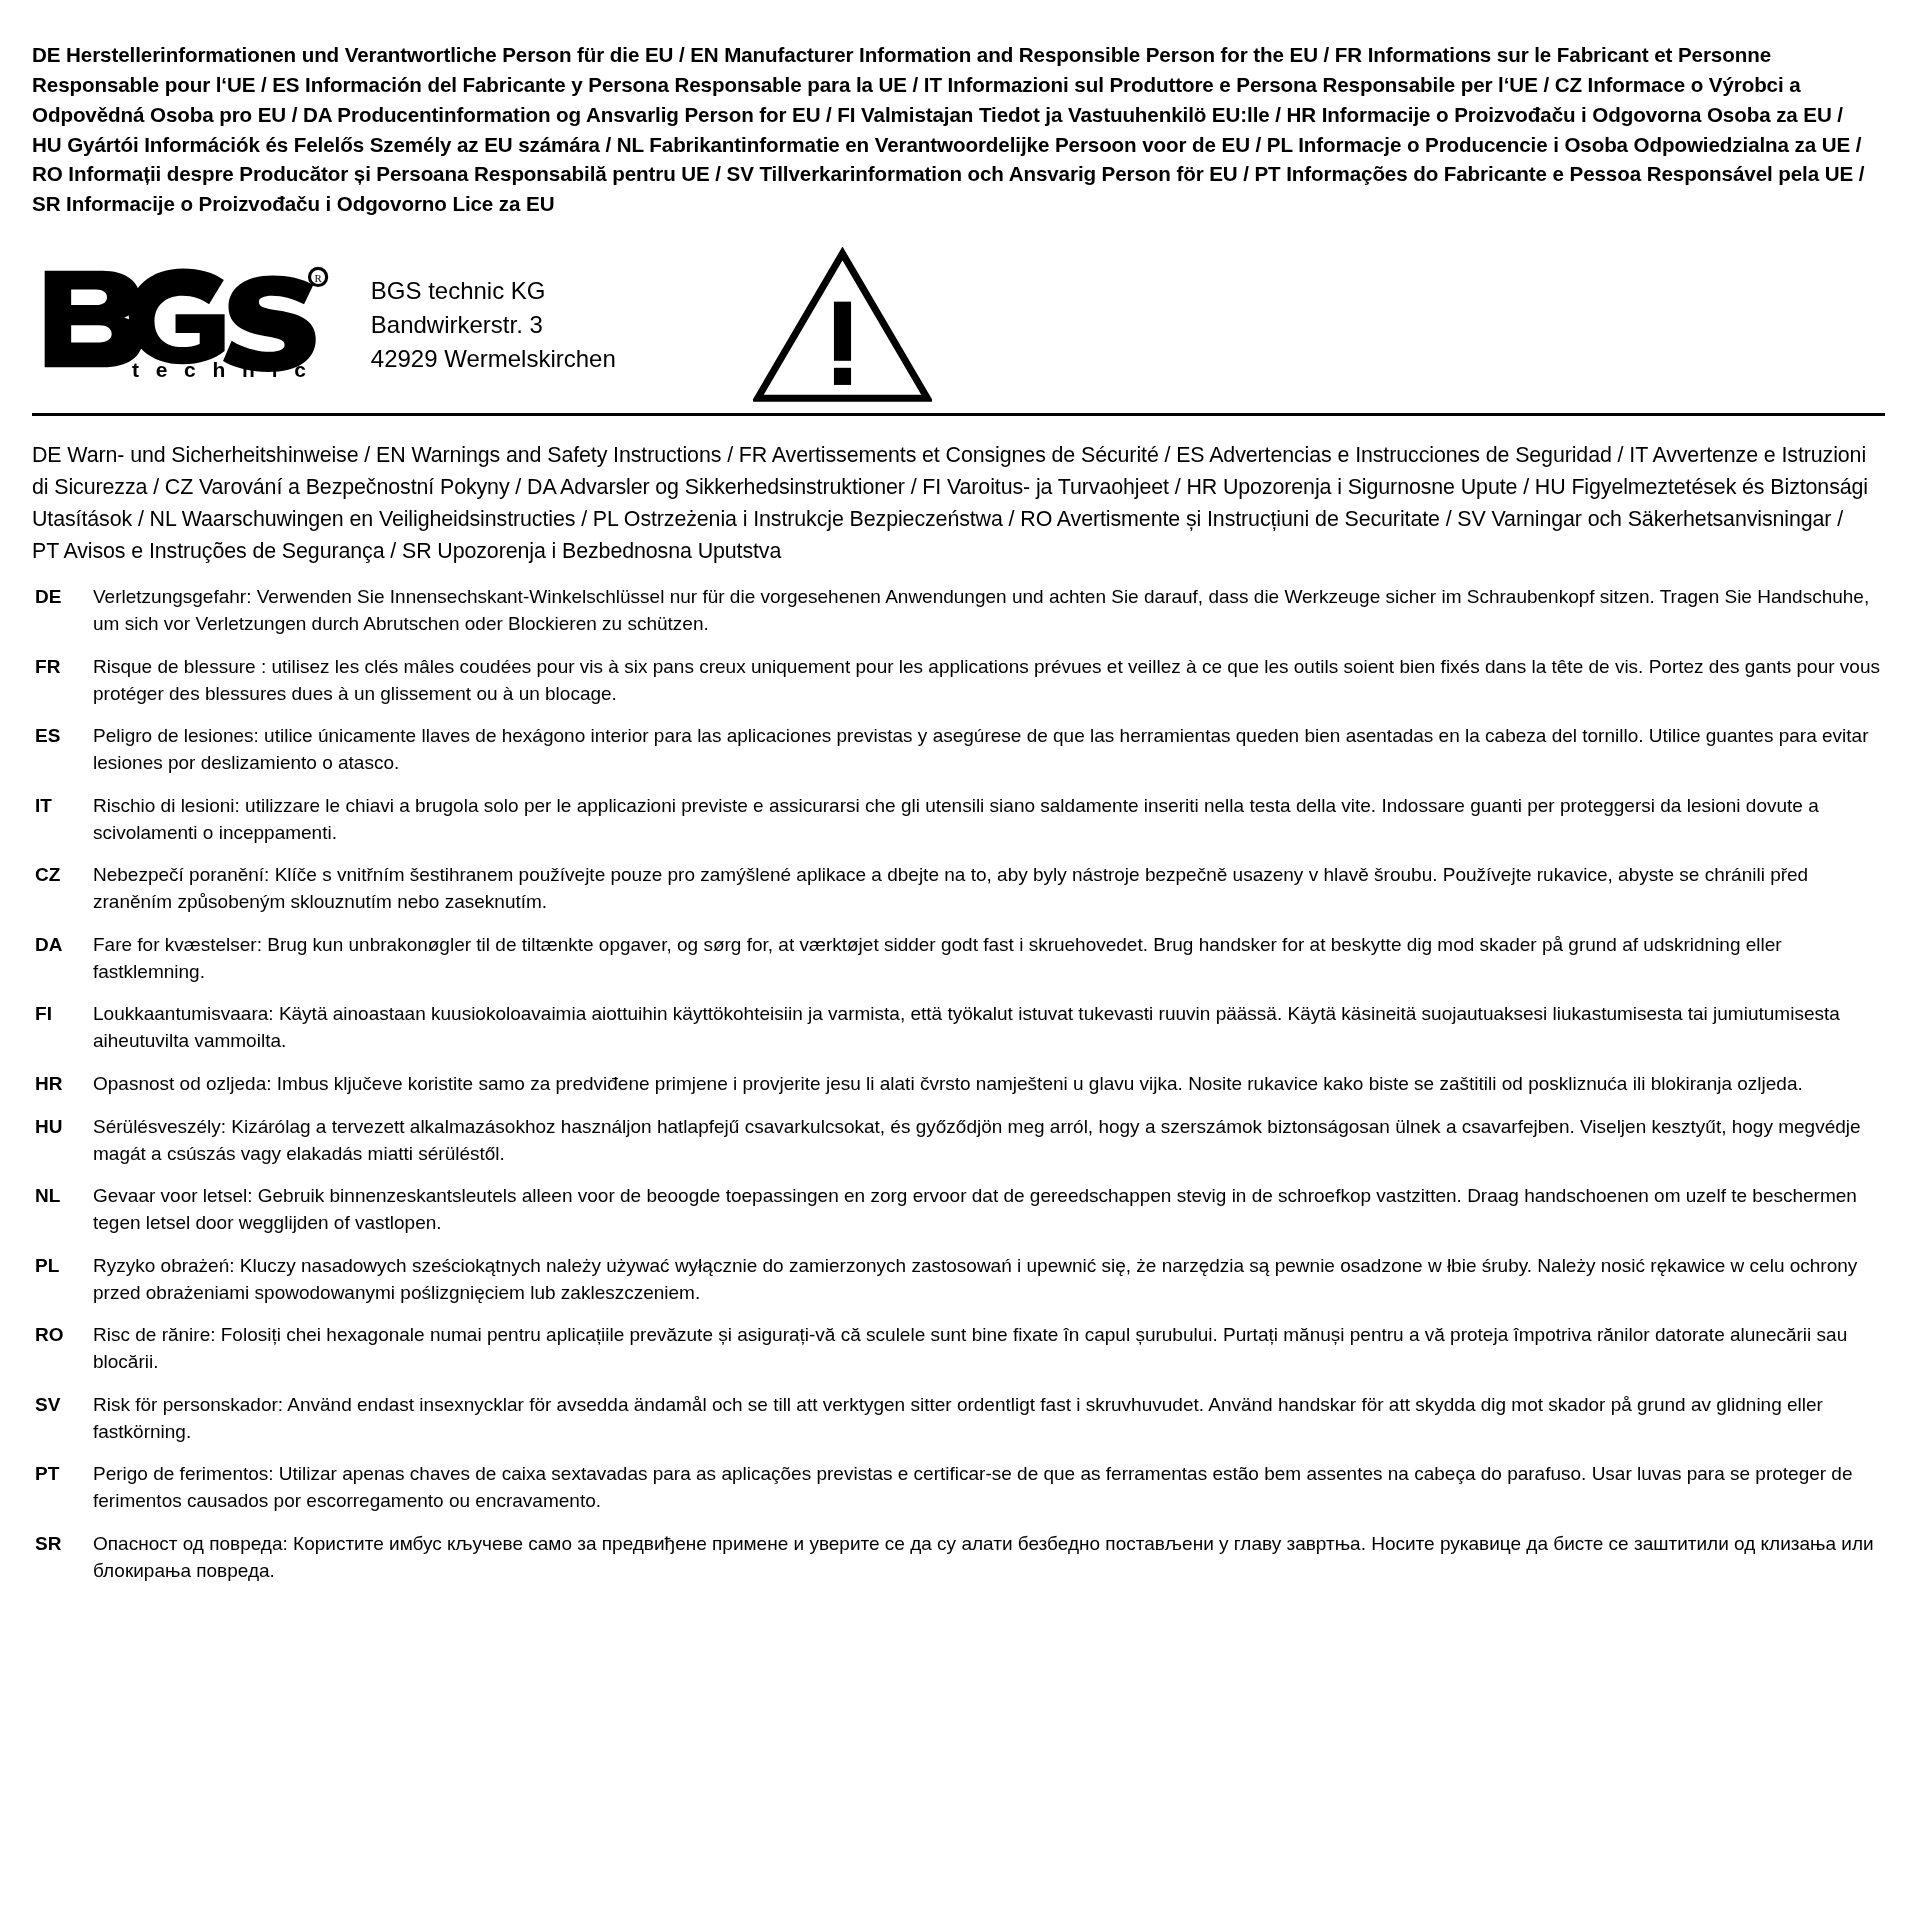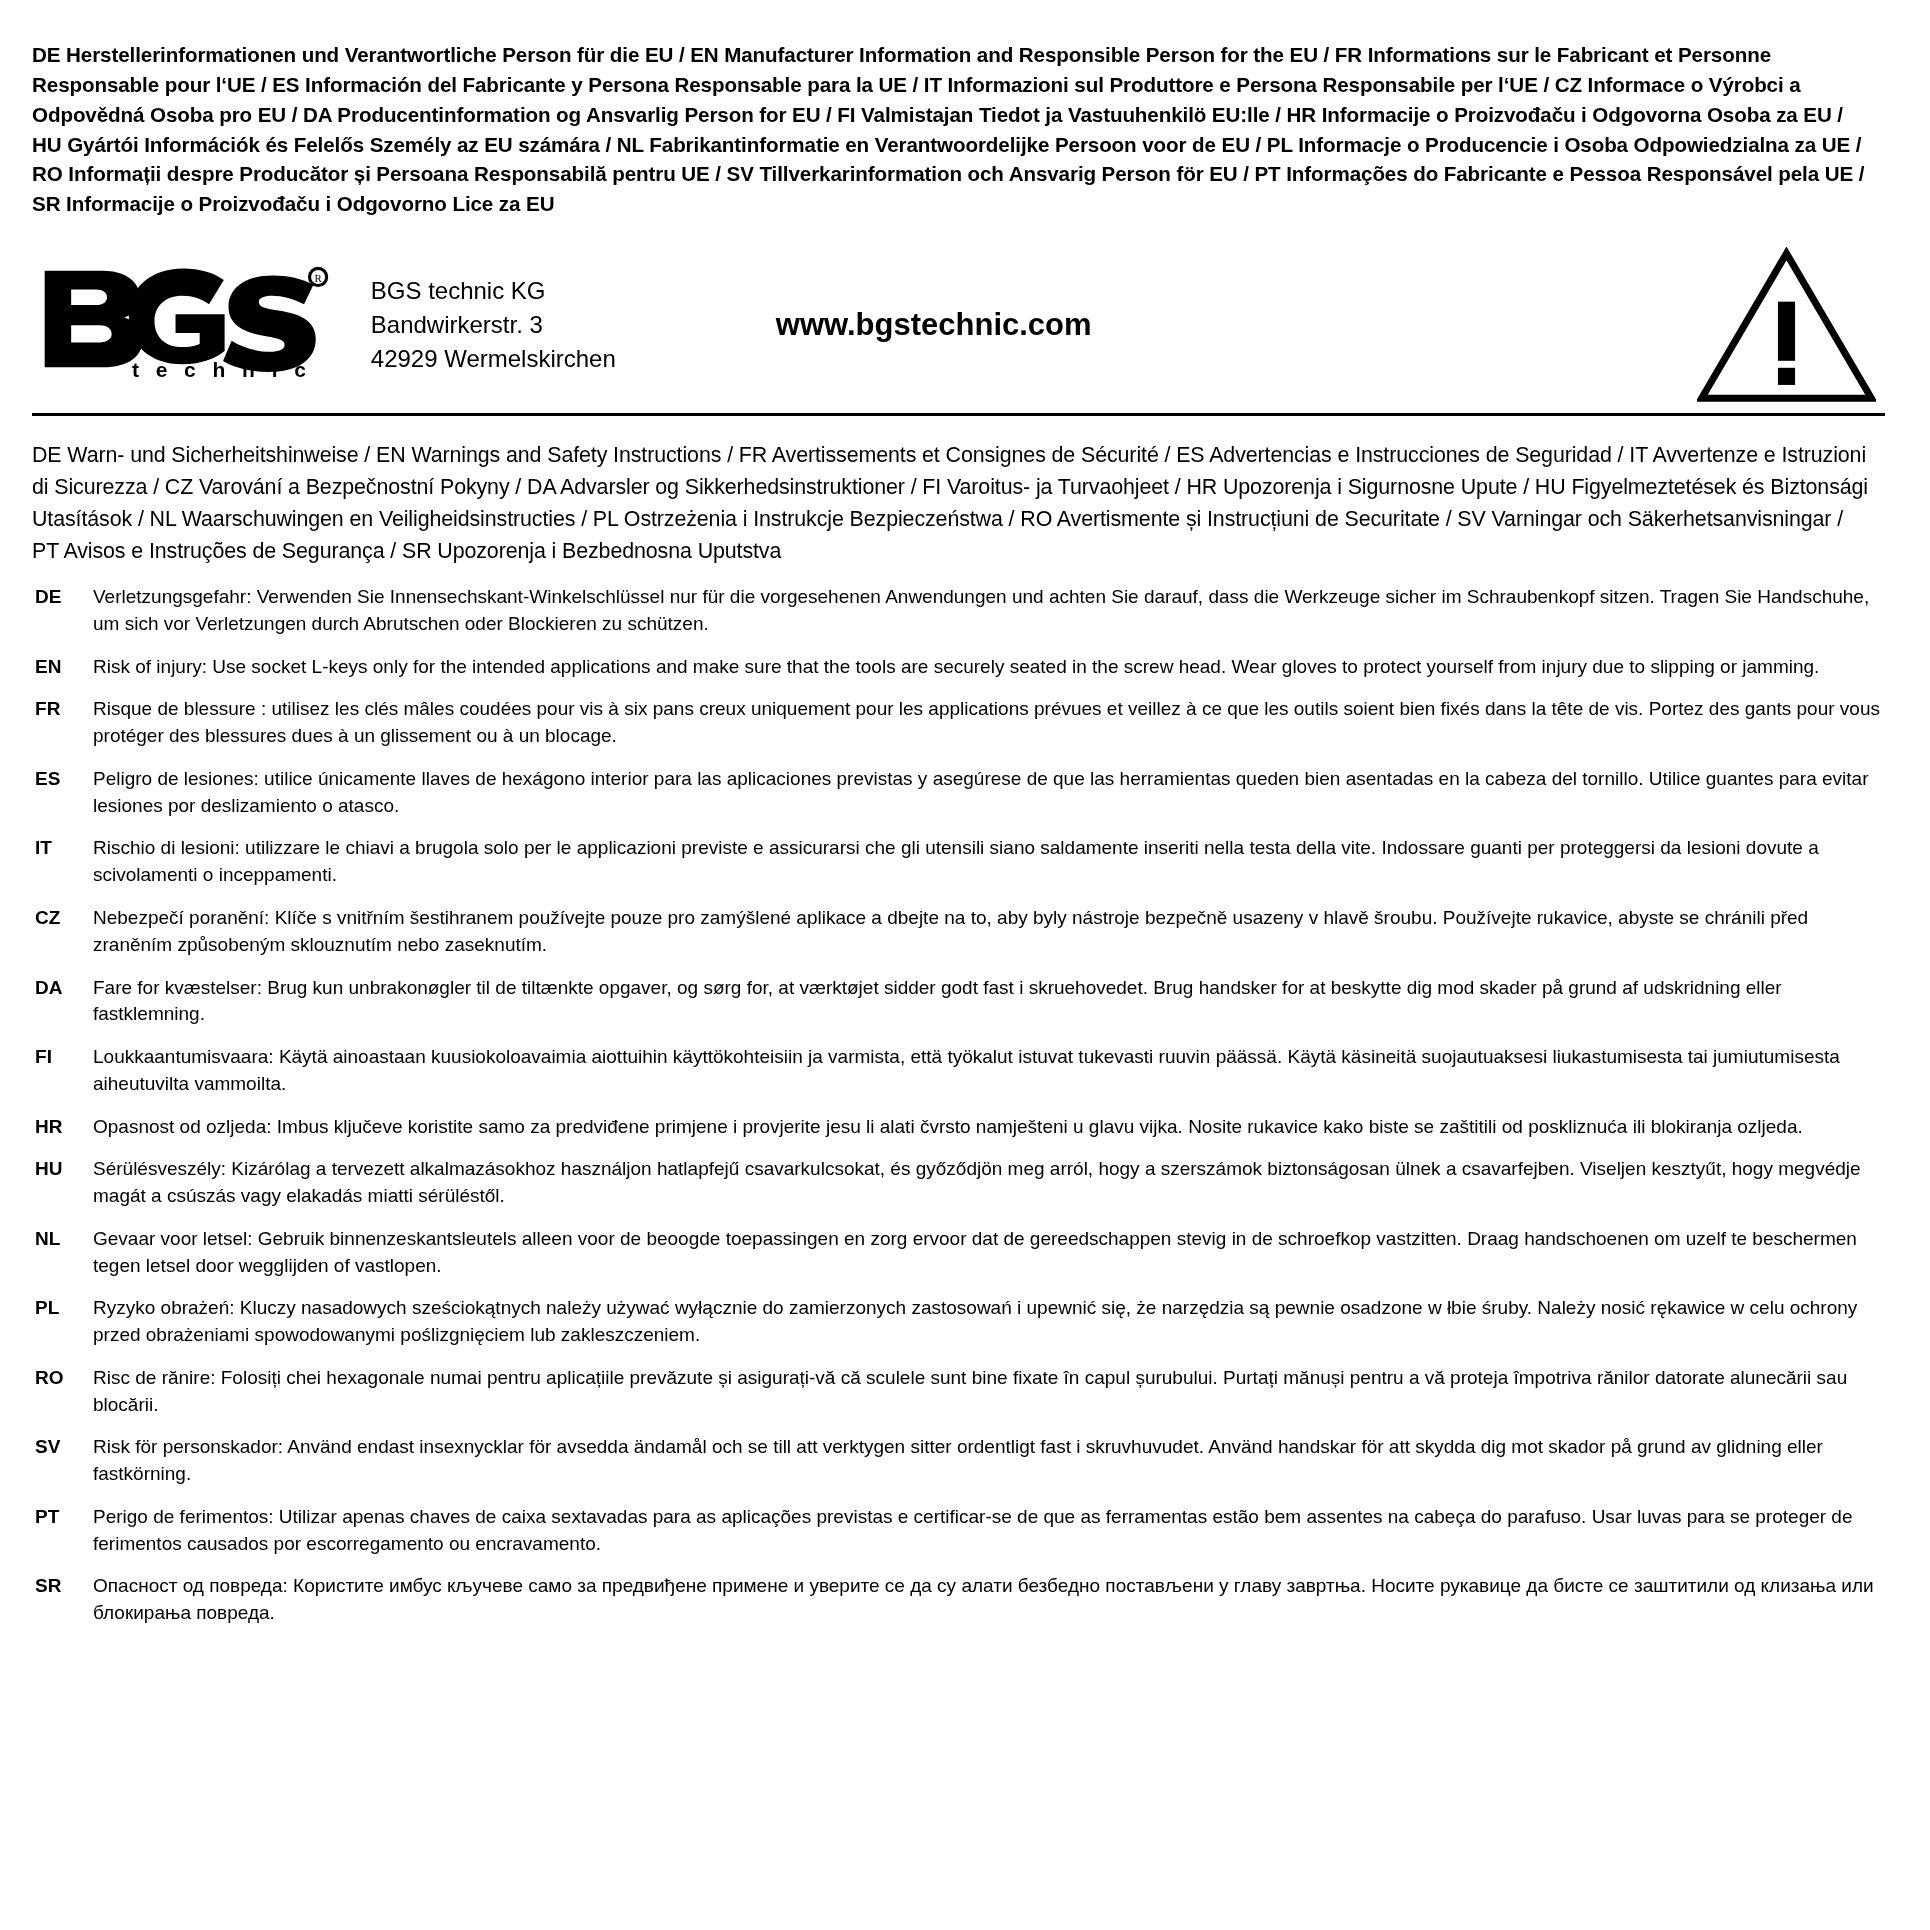--- a/index.html
+++ b/index.html
@@ -160,21 +160,20 @@
       </div>
     </div>
 
     <div class="addr">
       <div>BGS technic KG</div>
       <div>Bandwirkerstr. 3</div>
       <div>42929 Wermelskirchen</div>
     </div>
 
 
-    <div class="website">www.bgstechnic.com</div>
 
     <div class="warn-tri">
       <svg width="179" height="156" viewBox="0 0 230 200" xmlns="http://www.w3.org/2000/svg" aria-hidden="true">
         <path d="M115 8 L224 194 L6 194 Z" fill="none" stroke="#000" stroke-width="9" stroke-linejoin="miter"></path>
         <rect x="104" y="70" width="22" height="76" fill="#000"></rect>
         <rect x="104" y="155" width="22" height="22" fill="#000"></rect>
       </svg>
     </div>
 
   </div>
@@ -183,24 +182,20 @@
 
   <div class="safety-heading">DE Warn- und Sicherheitshinweise  /  EN Warnings and Safety Instructions  /  FR Avertissements et Consignes de Sécurité  /  ES Advertencias e Instrucciones de Seguridad  /  IT Avvertenze e Istruzioni di Sicurezza  /  CZ Varování a Bezpečnostní Pokyny  /  DA Advarsler og Sikkerhedsinstruktioner  /  FI Varoitus- ja Turvaohjeet  /  HR Upozorenja i Sigurnosne Upute  /  HU Figyelmeztetések és Biztonsági Utasítások  /  NL Waarschuwingen en Veiligheidsinstructies  /  PL Ostrzeżenia i Instrukcje Bezpieczeństwa  /  RO Avertismente și Instrucțiuni de Securitate  /  SV Varningar och Säkerhetsanvisningar  /  PT Avisos e Instruções de Segurança  /  SR Upozorenja i Bezbednosna Uputstva</div>
 
   <div class="rows">
 
     <div class="row">
       <div class="code">DE</div>
       <div class="text">Verletzungsgefahr: Verwenden Sie Innensechskant-Winkelschlüssel nur für die vorgesehenen Anwendungen und achten Sie darauf, dass die Werkzeuge sicher im Schraubenkopf sitzen. Tragen Sie Handschuhe, um sich vor Verletzungen durch Abrutschen oder Blockieren zu schützen.</div>
     </div>
 
-    <div class="row">
-      <div class="code">EN</div>
-      <div class="text">Risk of injury: Use socket L-keys only for the intended applications and make sure that the tools are securely seated in the screw head. Wear gloves to protect yourself from injury due to slipping or jamming.</div>
-    </div>
 
     <div class="row">
       <div class="code">FR</div>
       <div class="text">Risque de blessure : utilisez les clés mâles coudées pour vis à six pans creux uniquement pour les applications prévues et veillez à ce que les outils soient bien fixés dans la tête de vis. Portez des gants pour vous protéger des blessures dues à un glissement ou à un blocage.</div>
     </div>
 
     <div class="row">
       <div class="code">ES</div>
       <div class="text">Peligro de lesiones: utilice únicamente llaves de hexágono interior para las aplicaciones previstas y asegúrese de que las herramientas queden bien asentadas en la cabeza del tornillo. Utilice guantes para evitar lesiones por deslizamiento o atasco.</div>
     </div>

